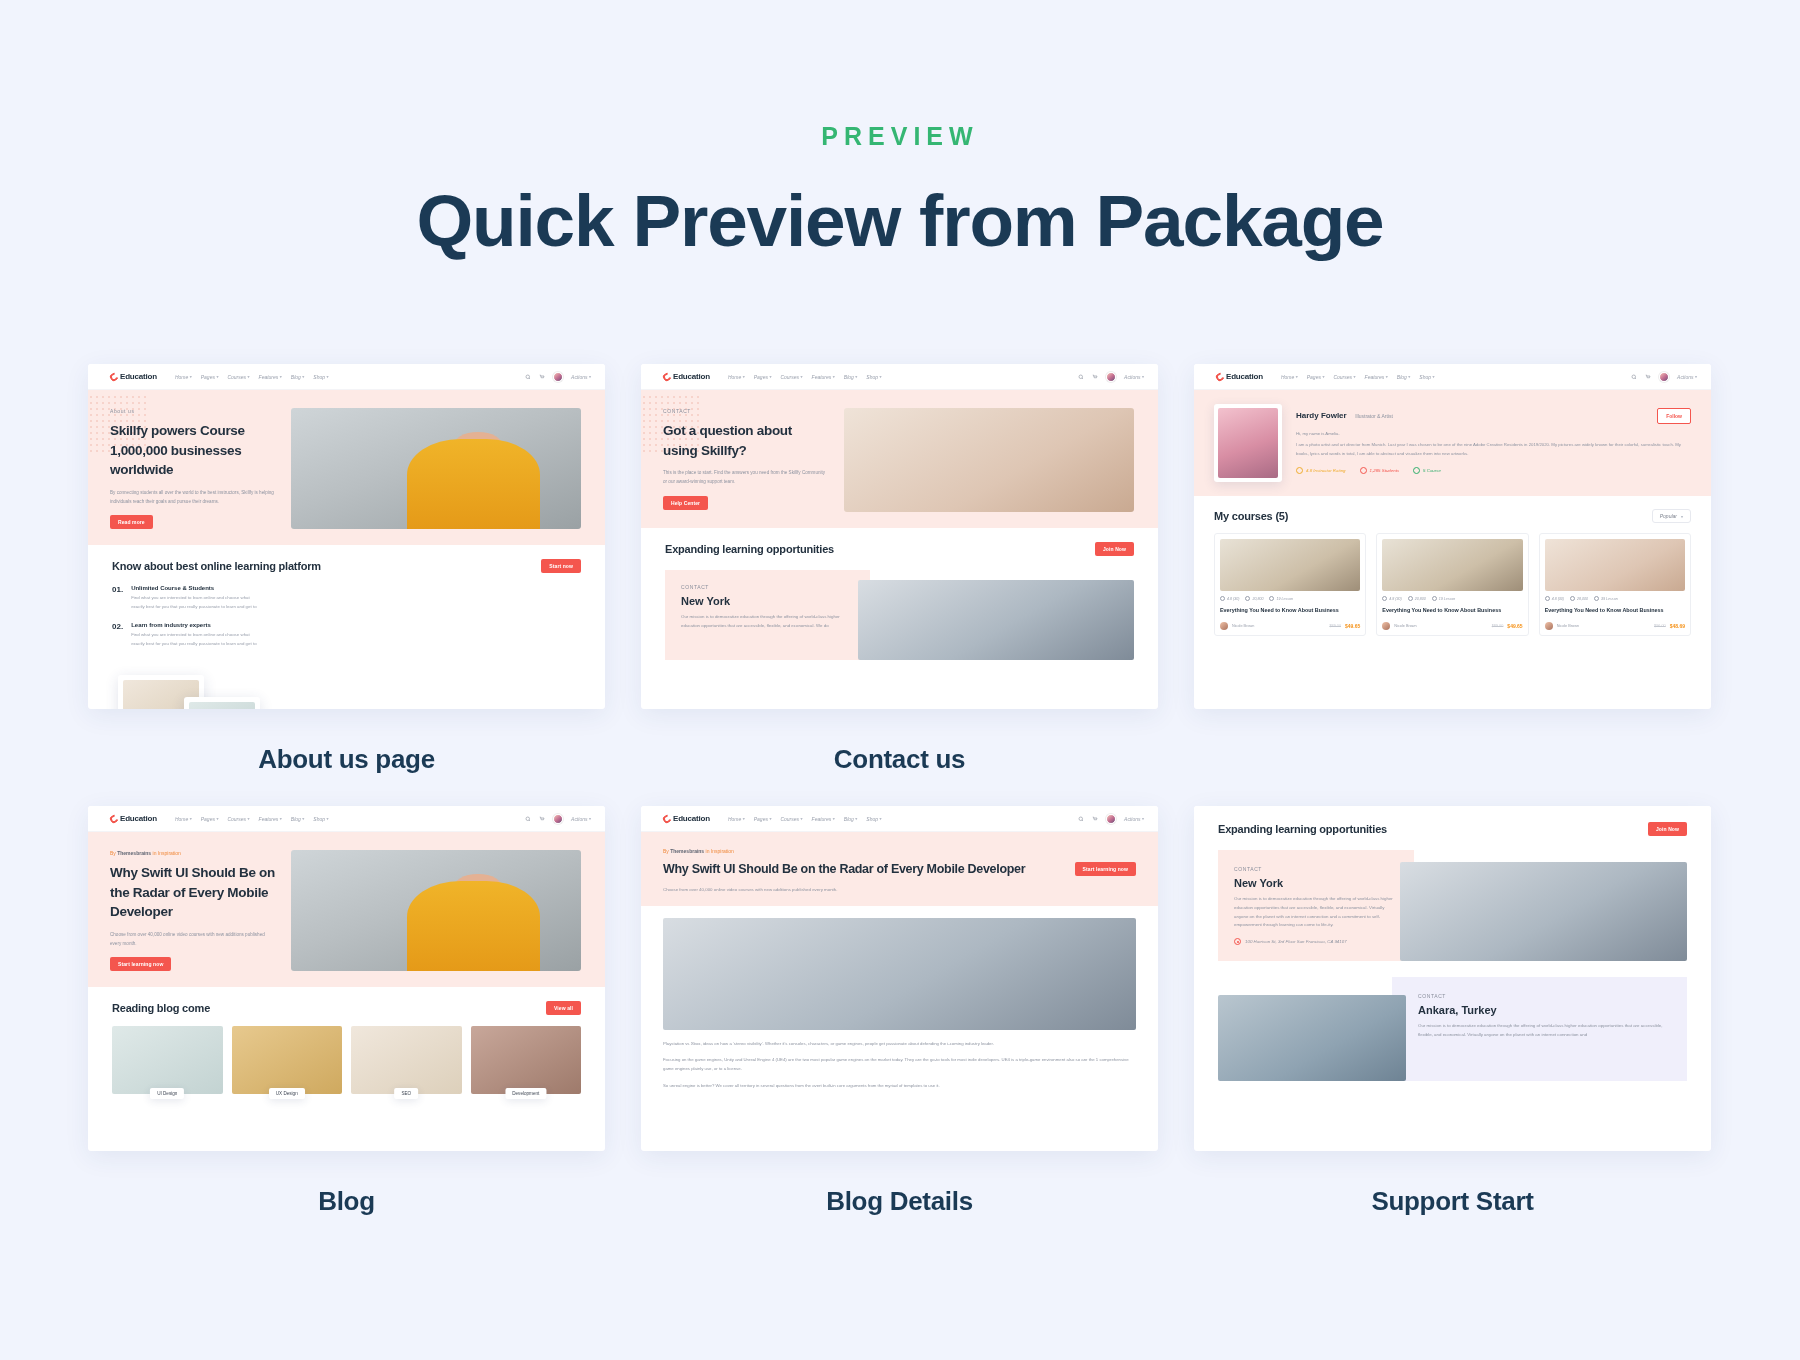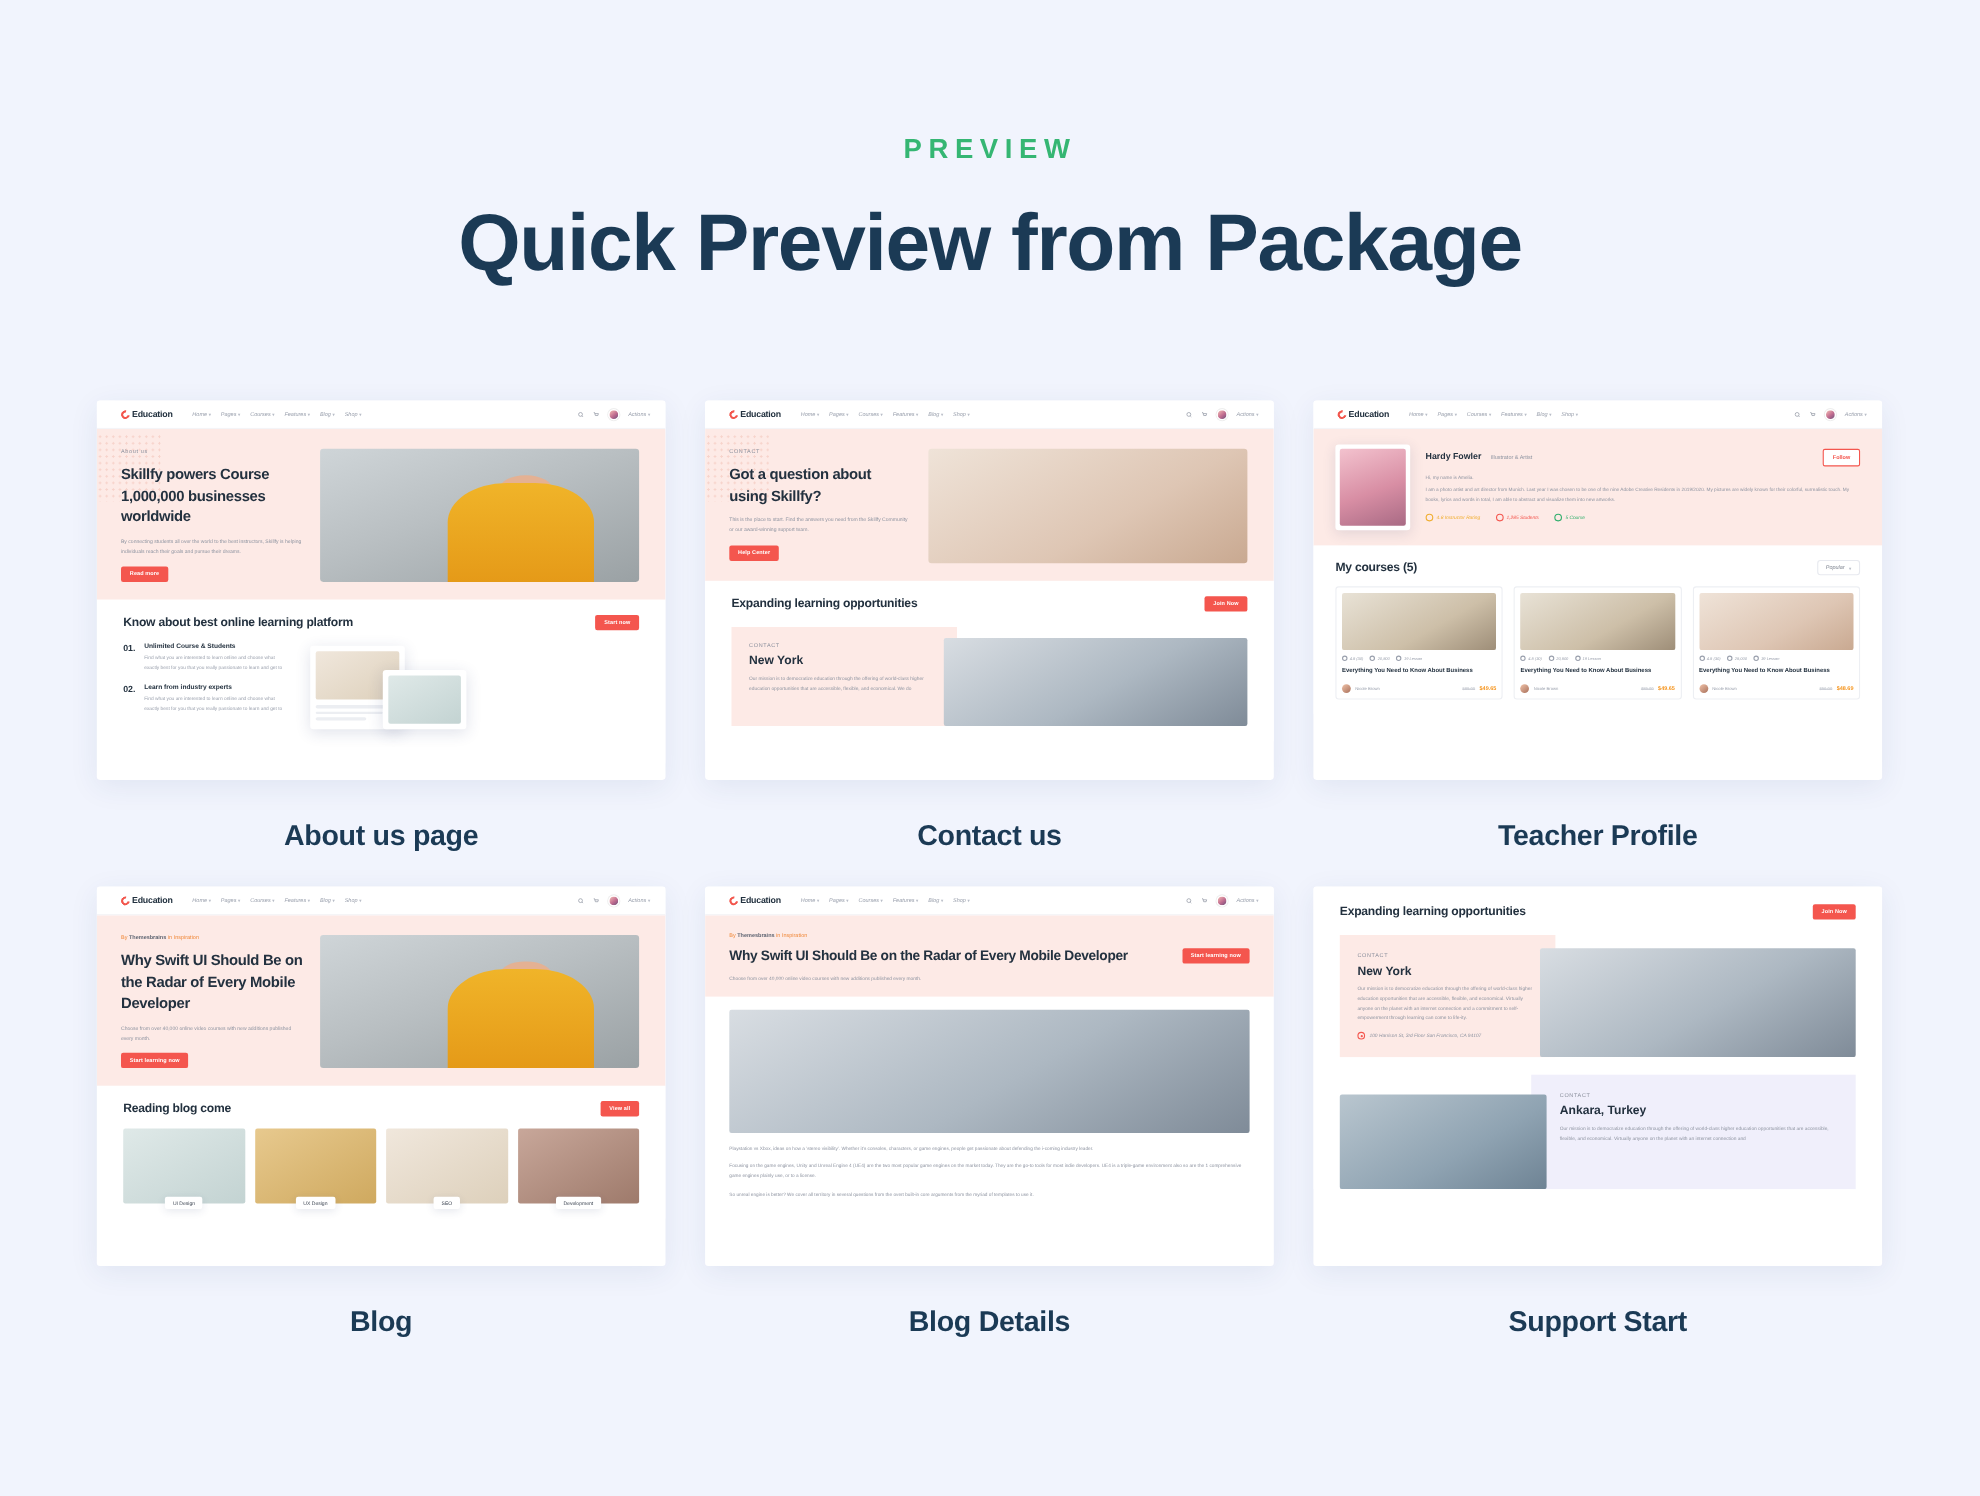--- a/index.html
+++ b/index.html
@@ -143,21 +143,21 @@
   .ph-warm { background: linear-gradient(150deg,#efe3d8,#dec6b4 60%,#c9a991); }
   .ph-office { background: linear-gradient(150deg,#d8dde2,#adb8c2 55%,#7f8b98); }
   .ph-room { background: linear-gradient(150deg,#e8e2d6,#cdbfa8 60%,#9e8e78); }
 
   
   .section { padding: 14px 24px; background: #fff; }
   .sec-head { display: flex; align-items: center; justify-content: space-between; }
   .sec-title { font-size: 11px; font-weight: 700; color: #23313f; letter-spacing: -.2px; text-align: center; }
 
   
-  .about-row { display: flex; gap: 14px; margin-top: 12px; }
+  .about-row { display: flex; gap: 14px; margin-top: 12px; flex-direction: column; }
   .about-list { width: 150px; }
   .about-item { display: flex; gap: 8px; margin-bottom: 11px; }
   .num { font-size: 8px; font-weight: 700; color: #23313f; }
   .it-title { font-size: 6px; font-weight: 700; color: #23313f; }
   .it-body { font-size: 4.4px; line-height: 1.95; color: #9aa0ad; margin-top: 3px; }
   .about-figs { flex: 1; position: relative; height: 95px; }
   .fig-card {
     position: absolute; background: #fff; border-radius: 3px;
     box-shadow: 0 3px 14px rgba(40,60,110,.14); padding: 5px;
   }
@@ -623,21 +623,20 @@
                 <span class="tiny-av"></span>
                 <span class="tiny-name">Nicole Brown</span>
                 <span class="price-old">$96.00</span>
                 <span class="price-new">$48.69</span>
               </div>
             </div>
           </div>
         </div>
 
       </div>
-      <div class="caption">Teacher Profile</div>
     </div>
 
     <div class="cell">
       <div class="shot">
 
         <div class="navbar">
           <div class="logo">
             <span class="logo-mark"></span>
             <span class="logo-text">Education</span>
           </div>

